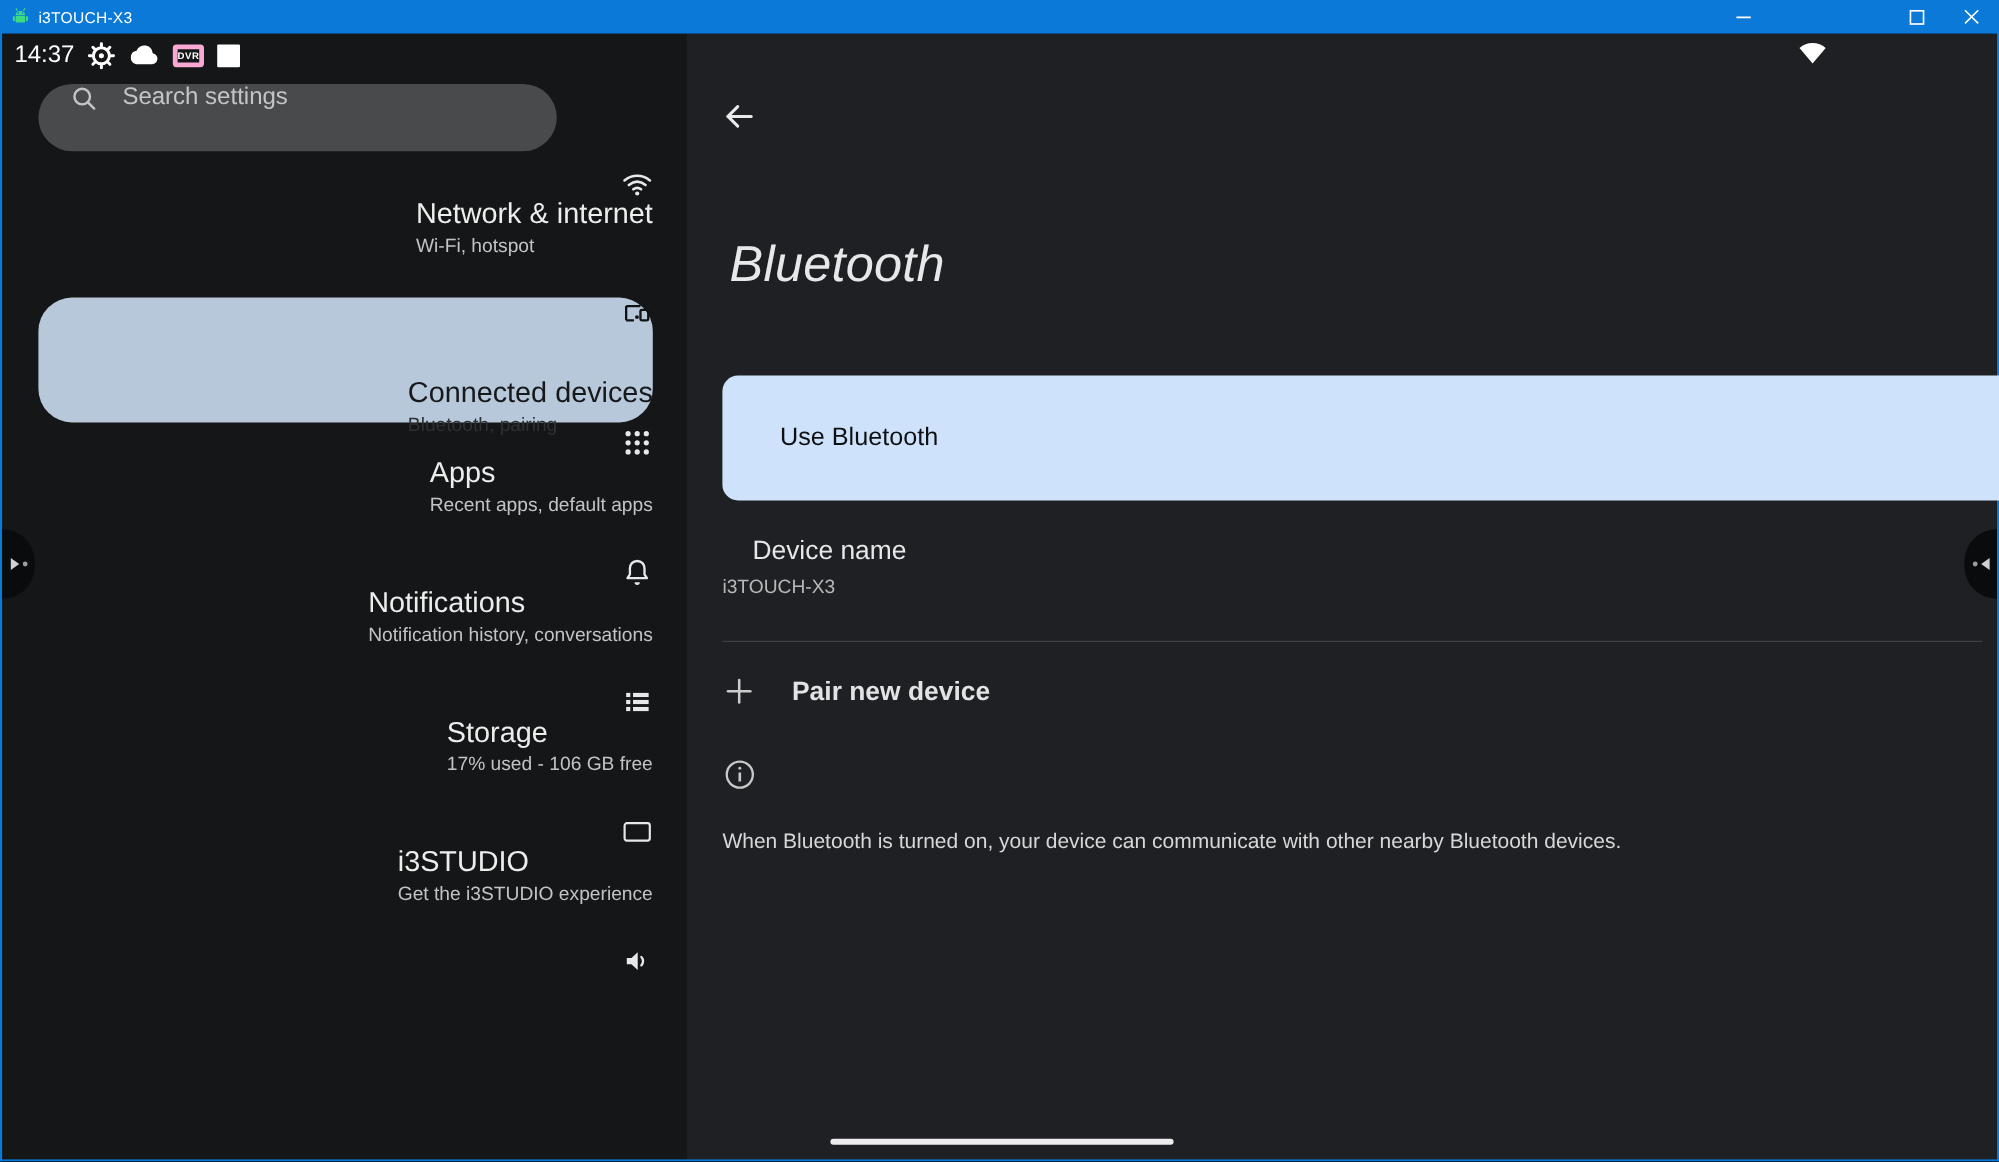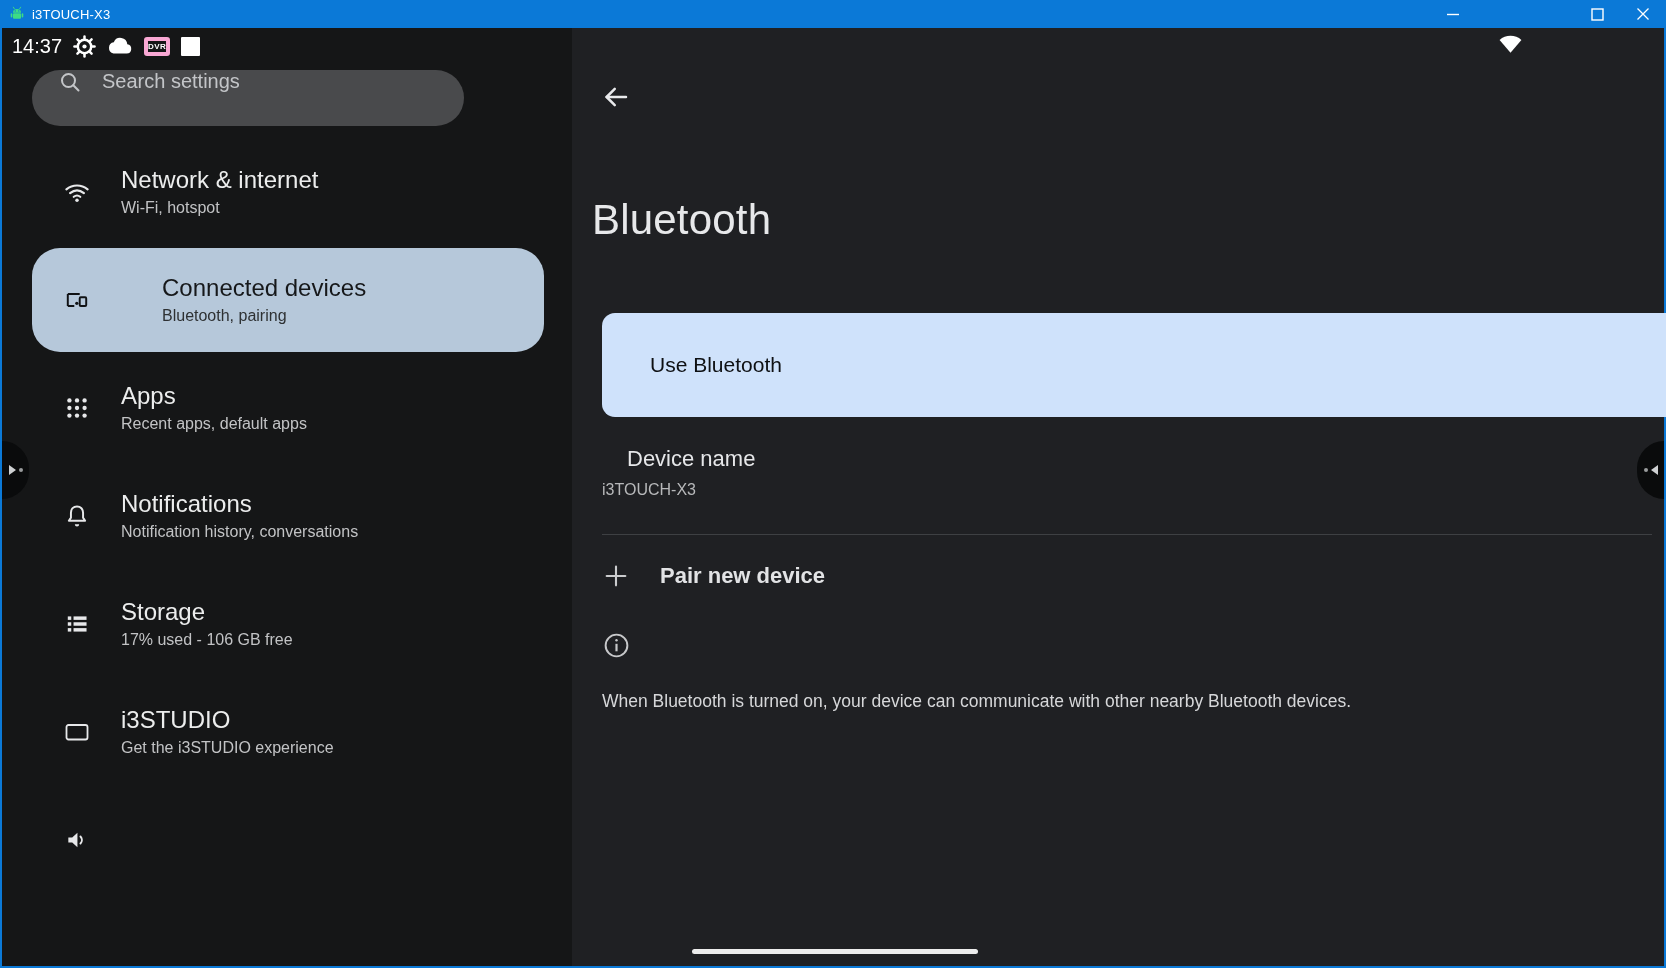--- a/index.html
+++ b/index.html
@@ -28,40 +28,40 @@
     border:4px solid #f9a8d4;border-radius:3px;font-size:8px;font-weight:bold;color:#fff;letter-spacing:.5px;}
   .sq-icon{width:19px;height:19px;background:#fff;border-radius:1px;}
   .status-wifi{position:absolute;top:3px;right:140px;}
   
   .search{position:absolute;top:42px;left:30px;width:432px;height:56px;border-radius:28px;
     background:#494a4c;display:flex;align-items:flex-start;padding-left:26px;}
   .search input{background:transparent;border:none;outline:none;color:#cfd1d3;font-size:20px;margin-left:20px;width:320px;}
   .search input::placeholder{color:#c3c5c8;}
   
   .menu{position:absolute;top:112px;left:30px;width:512px;display:flex;flex-direction:column;gap:4px;}
-  .row{height:104px;display:flex;align-items:center;padding-left:32px;border-radius:28px;color:var(--title-col);cursor:pointer;}
+  .row{height:104px;display:flex;align-items:flex-end;padding-left:32px;border-radius:28px;color:var(--title-col);cursor:pointer;flex-direction:column;}
   .row .ricon{width:26px;height:26px;flex:none;color:#e7e8ea;display:flex;align-items:center;justify-content:center;}
   .row .rtext{margin-left:31px;display:flex;flex-direction:column;gap:6px;}
   .rtitle{font-size:24px;color:var(--title-col);line-height:1.05;}
   .rsub{font-size:16px;color:var(--sub-col);}
   .row.selected{background:var(--selected);gap:41px;}
   .row.selected .rtitle{color:#16181a;}
   .row.selected .rsub{color:#2e3133;}
   .row.selected .ricon{color:#101214;}
   
   .edge-tab{position:absolute;width:27px;height:58px;background:#0a0b0c;display:flex;align-items:center;justify-content:center;gap:3px;cursor:pointer;z-index:4;}
   .edge-tab.left{left:0;top:413px;border-radius:0 29px 29px 0;}
   .edge-tab.right{right:0;top:413px;border-radius:29px 0 0 29px;}
   .edge-tri{width:0;height:0;border-top:5px solid transparent;border-bottom:5px solid transparent;}
   .edge-tab.left .edge-tri{border-left:7px solid #cfd1d3;}
   .edge-tab.right .edge-tri{border-right:7px solid #cfd1d3;}
   .edge-dot{width:4px;height:4px;border-radius:50%;background:#9a9c9e;}
   
   .back-btn{position:absolute;left:28px;top:54px;width:32px;height:32px;background:transparent;border:none;cursor:pointer;color:#e9eaec;}
-  .page-title{position:absolute;left:20px;top:168px;font-size:42px;font-weight:400;color:#e7e8ea;letter-spacing:.2px;}
+  .page-title{position:absolute;left:36px;top:168px;font-size:42px;font-weight:400;color:#e7e8ea;letter-spacing:.2px;font-style:italic;}
   .card{position:absolute;left:30px;top:285px;width:1257px;height:104px;border-radius:13px;background:var(--card);
     display:flex;align-items:center;cursor:pointer;}
   .card-label{margin-left:48px;font-size:21px;color:#0e1013;}
   .switch{position:absolute;right:28px;top:50%;transform:translateY(-50%);width:74px;height:34px;border-radius:17px;background:var(--track);cursor:pointer;}
   .switch .knob{position:absolute;top:4px;right:4px;width:26px;height:26px;border-radius:50%;background:var(--knob);}
   .device-row{position:absolute;left:30px;top:418px;width:1040px;cursor:pointer;}
   .device-title{font-size:22px;color:#e6e7e9;margin-left:25px;}
   .device-value{font-size:16px;color:#b7b8ba;margin-top:9px;}
   .divider{position:absolute;left:30px;right:12px;top:506px;height:1px;background:#3e4043;}
   .pair-row{position:absolute;left:30px;top:522px;height:52px;display:flex;align-items:center;cursor:pointer;color:#cbccce;font-weight:bold;}

